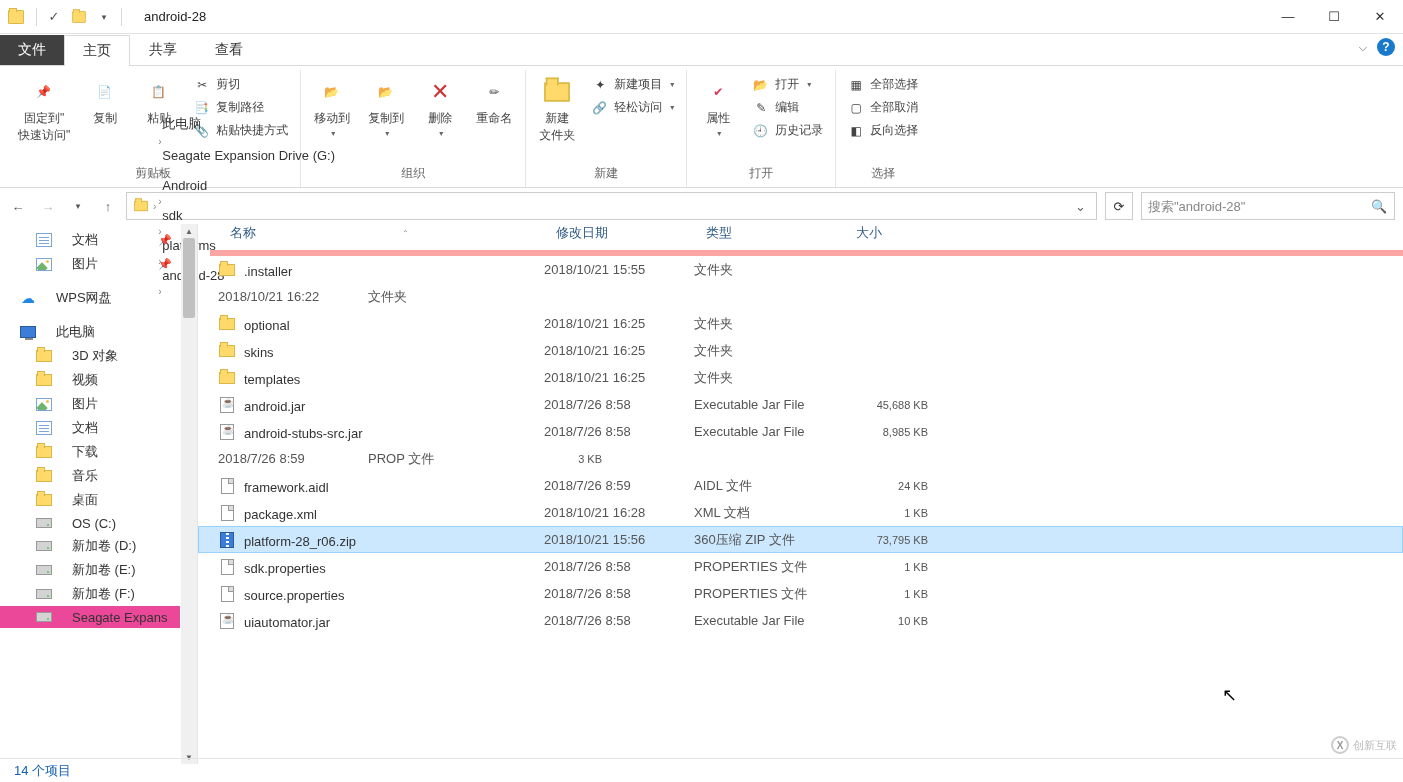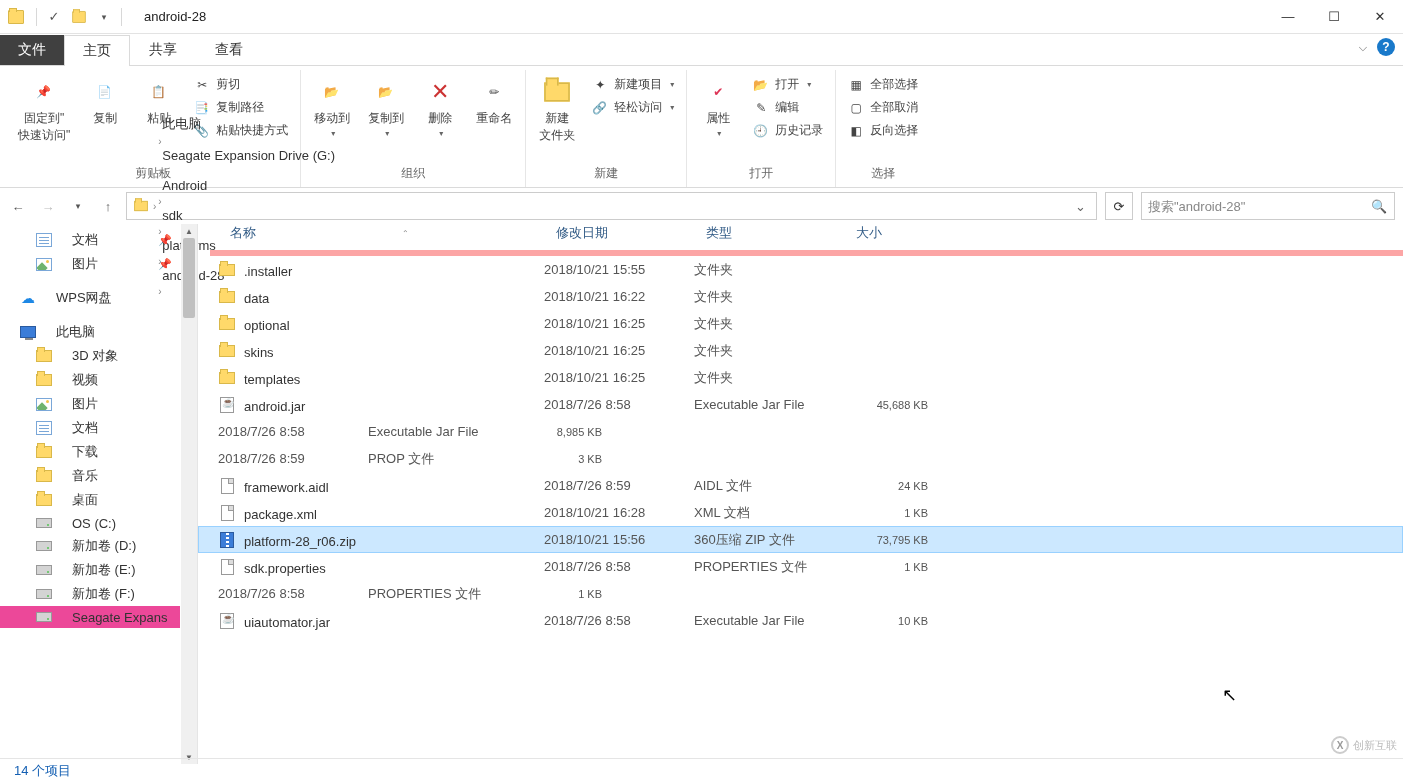--- a/index.html
+++ b/index.html
@@ -426,26 +426,20 @@
             <span class="ficon">
               <span class="i-folder"></span>
             </span>
             <span>.installer</span>
           </div>
       <div class="c-date">2018/10/21 15:55</div>
       <div class="c-type">文件夹</div>
       <div class="c-size"></div>
     </div>
         <div class="row ">
-      <div class="c-name">
-            <span class="ficon">
-              <span class="i-folder"></span>
-            </span>
-            <span>data</span>
-          </div>
       <div class="c-date">2018/10/21 16:22</div>
       <div class="c-type">文件夹</div>
       <div class="c-size"></div>
     </div>
         <div class="row ">
       <div class="c-name">
             <span class="ficon">
               <span class="i-folder"></span>
             </span>
             <span>optional</span>
@@ -481,20 +475,26 @@
             <span class="ficon">
               <span class="i-jar"></span>
             </span>
             <span>android.jar</span>
           </div>
       <div class="c-date">2018/7/26 8:58</div>
       <div class="c-type">Executable Jar File</div>
       <div class="c-size">45,688 KB</div>
     </div>
         <div class="row ">
+      <div class="c-name">
+            <span class="ficon">
+              <span class="i-jar"></span>
+            </span>
+            <span>android-stubs-src.jar</span>
+          </div>
       <div class="c-date">2018/7/26 8:58</div>
       <div class="c-type">Executable Jar File</div>
       <div class="c-size">8,985 KB</div>
     </div>
         <div class="row ">
       <div class="c-date">2018/7/26 8:59</div>
       <div class="c-type">PROP 文件</div>
       <div class="c-size">3 KB</div>
     </div>
         <div class="row ">
@@ -535,20 +535,26 @@
             <span class="ficon">
               <span class="i-file"></span>
             </span>
             <span>sdk.properties</span>
           </div>
       <div class="c-date">2018/7/26 8:58</div>
       <div class="c-type">PROPERTIES 文件</div>
       <div class="c-size">1 KB</div>
     </div>
         <div class="row ">
+      <div class="c-name">
+            <span class="ficon">
+              <span class="i-file"></span>
+            </span>
+            <span>source.properties</span>
+          </div>
       <div class="c-date">2018/7/26 8:58</div>
       <div class="c-type">PROPERTIES 文件</div>
       <div class="c-size">1 KB</div>
     </div>
         <div class="row ">
       <div class="c-name">
             <span class="ficon">
               <span class="i-jar"></span>
             </span>
             <span>uiautomator.jar</span>

